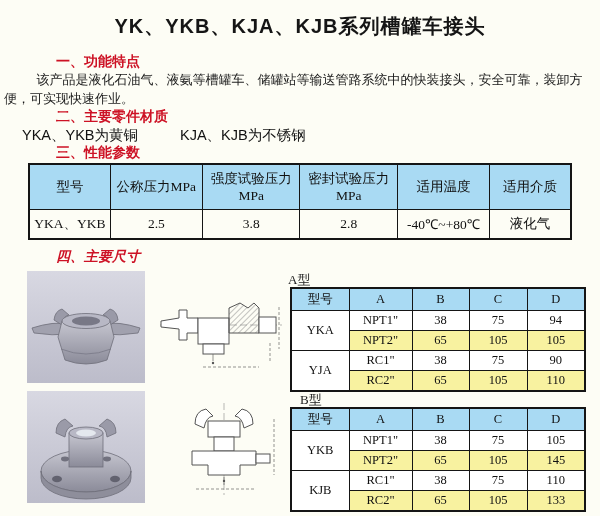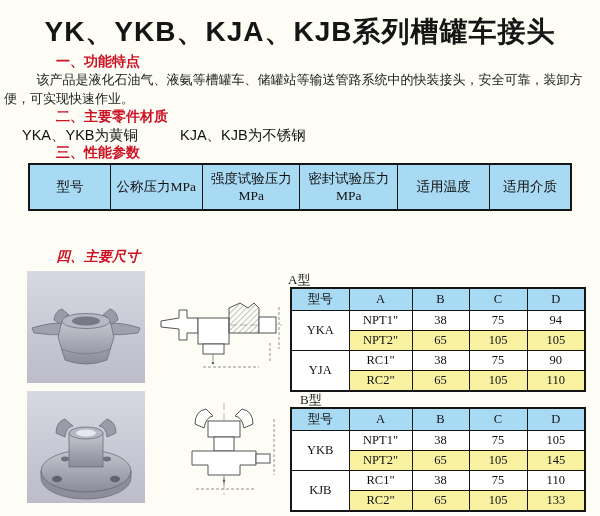--- a/index.html
+++ b/index.html
@@ -8,21 +8,21 @@
     font-family: "Liberation Sans", sans-serif;
     background: #fdfdf5;
     position: relative;
     overflow: hidden;
     color: #111;
   }
   .abs { position: absolute; }
   .page-title {
     top: 13px; left: 0; width: 600px;
     text-align: center;
-    font-size: 28px; font-weight: bold;
+    font-size: 20px; font-weight: bold;
     letter-spacing: 1px;
     color: #151515;
   }
   .sec-heading {
     color: #cd1225; font-weight: bold; font-size: 14px;
     white-space: nowrap;
     margin-left: 16px;
   }
   .para {
     left: 4px; right: 4px; top: 71px;
@@ -96,20 +96,28 @@
       <col style="width:15%">
   </colgroup>
   <tbody>
       <tr>
     <th>型号</th>
     <th>公称压力MPa</th>
     <th>强度试验压力MPa</th>
     <th>密封试验压力MPa</th>
     <th>适用温度</th>
     <th>适用介质</th>
+  </tr>
+  <tr>
+    <td>YKA、YKB</td>
+    <td>2.5</td>
+    <td>3.8</td>
+    <td>2.8</td>
+    <td>-40℃~+80℃</td>
+    <td>液化气</td>
   </tr>
 </tbody>
   </table>
 
 <div class="abs sec-heading" style="left:40px; top:248px;font-style:italic;">四、主要尺寸</div>
 
 <svg class="abs photo" style="left:27px; top:271px;" viewBox="0 0 118 112">
   <defs>
     <linearGradient id="pbg" x1="0" y1="0" x2="0" y2="1">
       <stop offset="0" stop-color="#d8d8e2"></stop>

